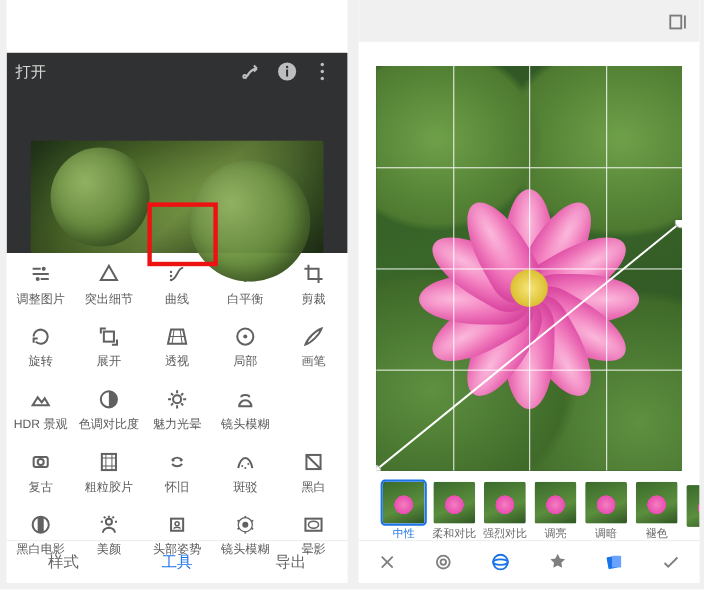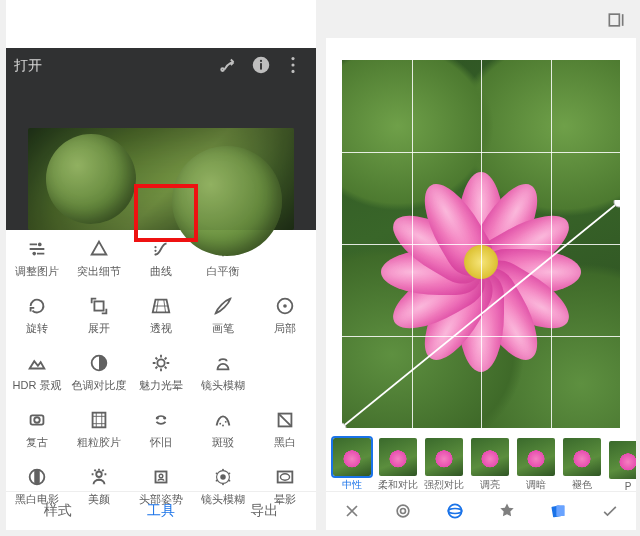--- a/index.html
+++ b/index.html
@@ -50,21 +50,21 @@
          border-radius:60% 60% 50% 50% / 70% 70% 30% 30%;
          box-shadow:inset 0 -10px 18px rgba(180,30,120,.45);
          transform-origin:50% 100%;}
   .center{position:absolute;left:50%;top:55%;width:34px;height:34px;transform:translate(-50%,-50%);
           background:radial-gradient(circle,#f6e57a 0%, #e0c63b 60%, #caa921 100%);border-radius:50%;}
   .gridov{position:absolute;inset:0;pointer-events:none;}
   .gl{position:absolute;background:rgba(255,255,255,.85);} .gh{height:1px;left:0;right:0;} .gv{width:1px;top:0;bottom:0;}
   .curve{position:absolute;right:-1px;top:140px;left:-1px;height:230px;pointer-events:none;}
   .curve svg{width:100%;height:100%;}
   .thumbs{position:absolute;left:0;right:0;bottom:38px;height:58px;display:flex;
-          align-items:flex-end;gap:6px;padding:0 6px;overflow:hidden;}
+          align-items:flex-end;gap:6px;padding:0 21px;overflow:hidden;}
   .thumb{display:flex;flex-direction:column;align-items:center;gap:2px;min-width:40px;}
   .thumb .sw{width:38px;height:38px;border-radius:2px;background:
       radial-gradient(14px 14px at 50% 55%, #f47fc0 0%, #e84db0 60%, transparent 62%),
       linear-gradient(160deg,#3a6a2c 0%, #5b8e3d 60%, #2f5524 100%);}
   .thumb span{font-size:10px;color:#666;white-space:nowrap;}
   .thumb.sel .sw{outline:2px solid #1a73e8;} .thumb.sel span{color:#1a73e8;}
   .r-bottom{position:absolute;left:0;right:0;bottom:0;height:38px;display:grid;
             grid-template-columns:repeat(6,1fr);align-items:center;border-top:1px solid #eee;}
   .r-bottom div{display:flex;justify-content:center;color:#7f7f7f;}
   .r-bottom svg{width:20px;height:20px;}
@@ -128,20 +128,26 @@
               </svg></span>
             <span>曲线</span>
           </div>
           <div class="tool">
             <span class="ic"><svg viewBox="0 0 24 24" fill="none">
                 <path d="M7 4v7a5 5 0 0010 0V4" stroke="currentColor" stroke-width="2" fill="none"></path>
                 <path d="M12 16v4" stroke="currentColor" stroke-width="2"></path>
               </svg></span>
             <span>白平衡</span>
           </div>
+          <div class="tool">
+            <span class="ic"><svg viewBox="0 0 24 24" fill="none">
+                <path d="M7 3v14h14M3 7h14v14" stroke="currentColor" stroke-width="2" fill="none"></path>
+              </svg></span>
+            <span>剪裁</span>
+          </div>
         </div>
         <div class="grid5">
           <div class="tool">
             <span class="ic"><svg viewBox="0 0 24 24" fill="none">
                 <path d="M5 12a7 7 0 1 1 2 5" stroke="currentColor" stroke-width="2" fill="none"></path>
                 <path d="M5 18v-4h4" stroke="currentColor" stroke-width="2" fill="none"></path>
               </svg></span>
             <span>旋转</span>
           </div>
           <div class="tool">
@@ -153,30 +159,30 @@
           </div>
           <div class="tool">
             <span class="ic"><svg viewBox="0 0 24 24" fill="none">
                 <path d="M6 5h12l3 14H3z" stroke="currentColor" stroke-width="2" fill="none"></path>
                 <path d="M9 5l-2 14M15 5l2 14M4 12h16" stroke="currentColor" stroke-width="1"></path>
               </svg></span>
             <span>透视</span>
           </div>
           <div class="tool">
             <span class="ic"><svg viewBox="0 0 24 24" fill="none">
-                <path d="M4 20c2-6 10-14 16-16-2 6-10 14-16 16z" stroke="currentColor" stroke-width="2" fill="none"></path>
-              </svg></span>
-            <span>画笔</span>
-          </div>
-          <div class="tool">
-            <span class="ic"><svg viewBox="0 0 24 24" fill="none">
                 <circle cx="12" cy="12" r="8" stroke="currentColor" stroke-width="2" fill="none"></circle>
                 <circle cx="12" cy="12" r="2" fill="currentColor"></circle>
               </svg></span>
             <span>局部</span>
+          </div>
+          <div class="tool">
+            <span class="ic"><svg viewBox="0 0 24 24" fill="none">
+                <path d="M4 20c2-6 10-14 16-16-2 6-10 14-16 16z" stroke="currentColor" stroke-width="2" fill="none"></path>
+              </svg></span>
+            <span>画笔</span>
           </div>
         </div>
         <div class="grid5">
           <div class="tool">
             <span class="ic"><svg viewBox="0 0 24 24" fill="none">
                 <path d="M4 18l5-8 4 5 3-4 4 7z" stroke="currentColor" stroke-width="2" fill="none"></path>
               </svg></span>
             <span>HDR 景观</span>
           </div>
           <div class="tool">

